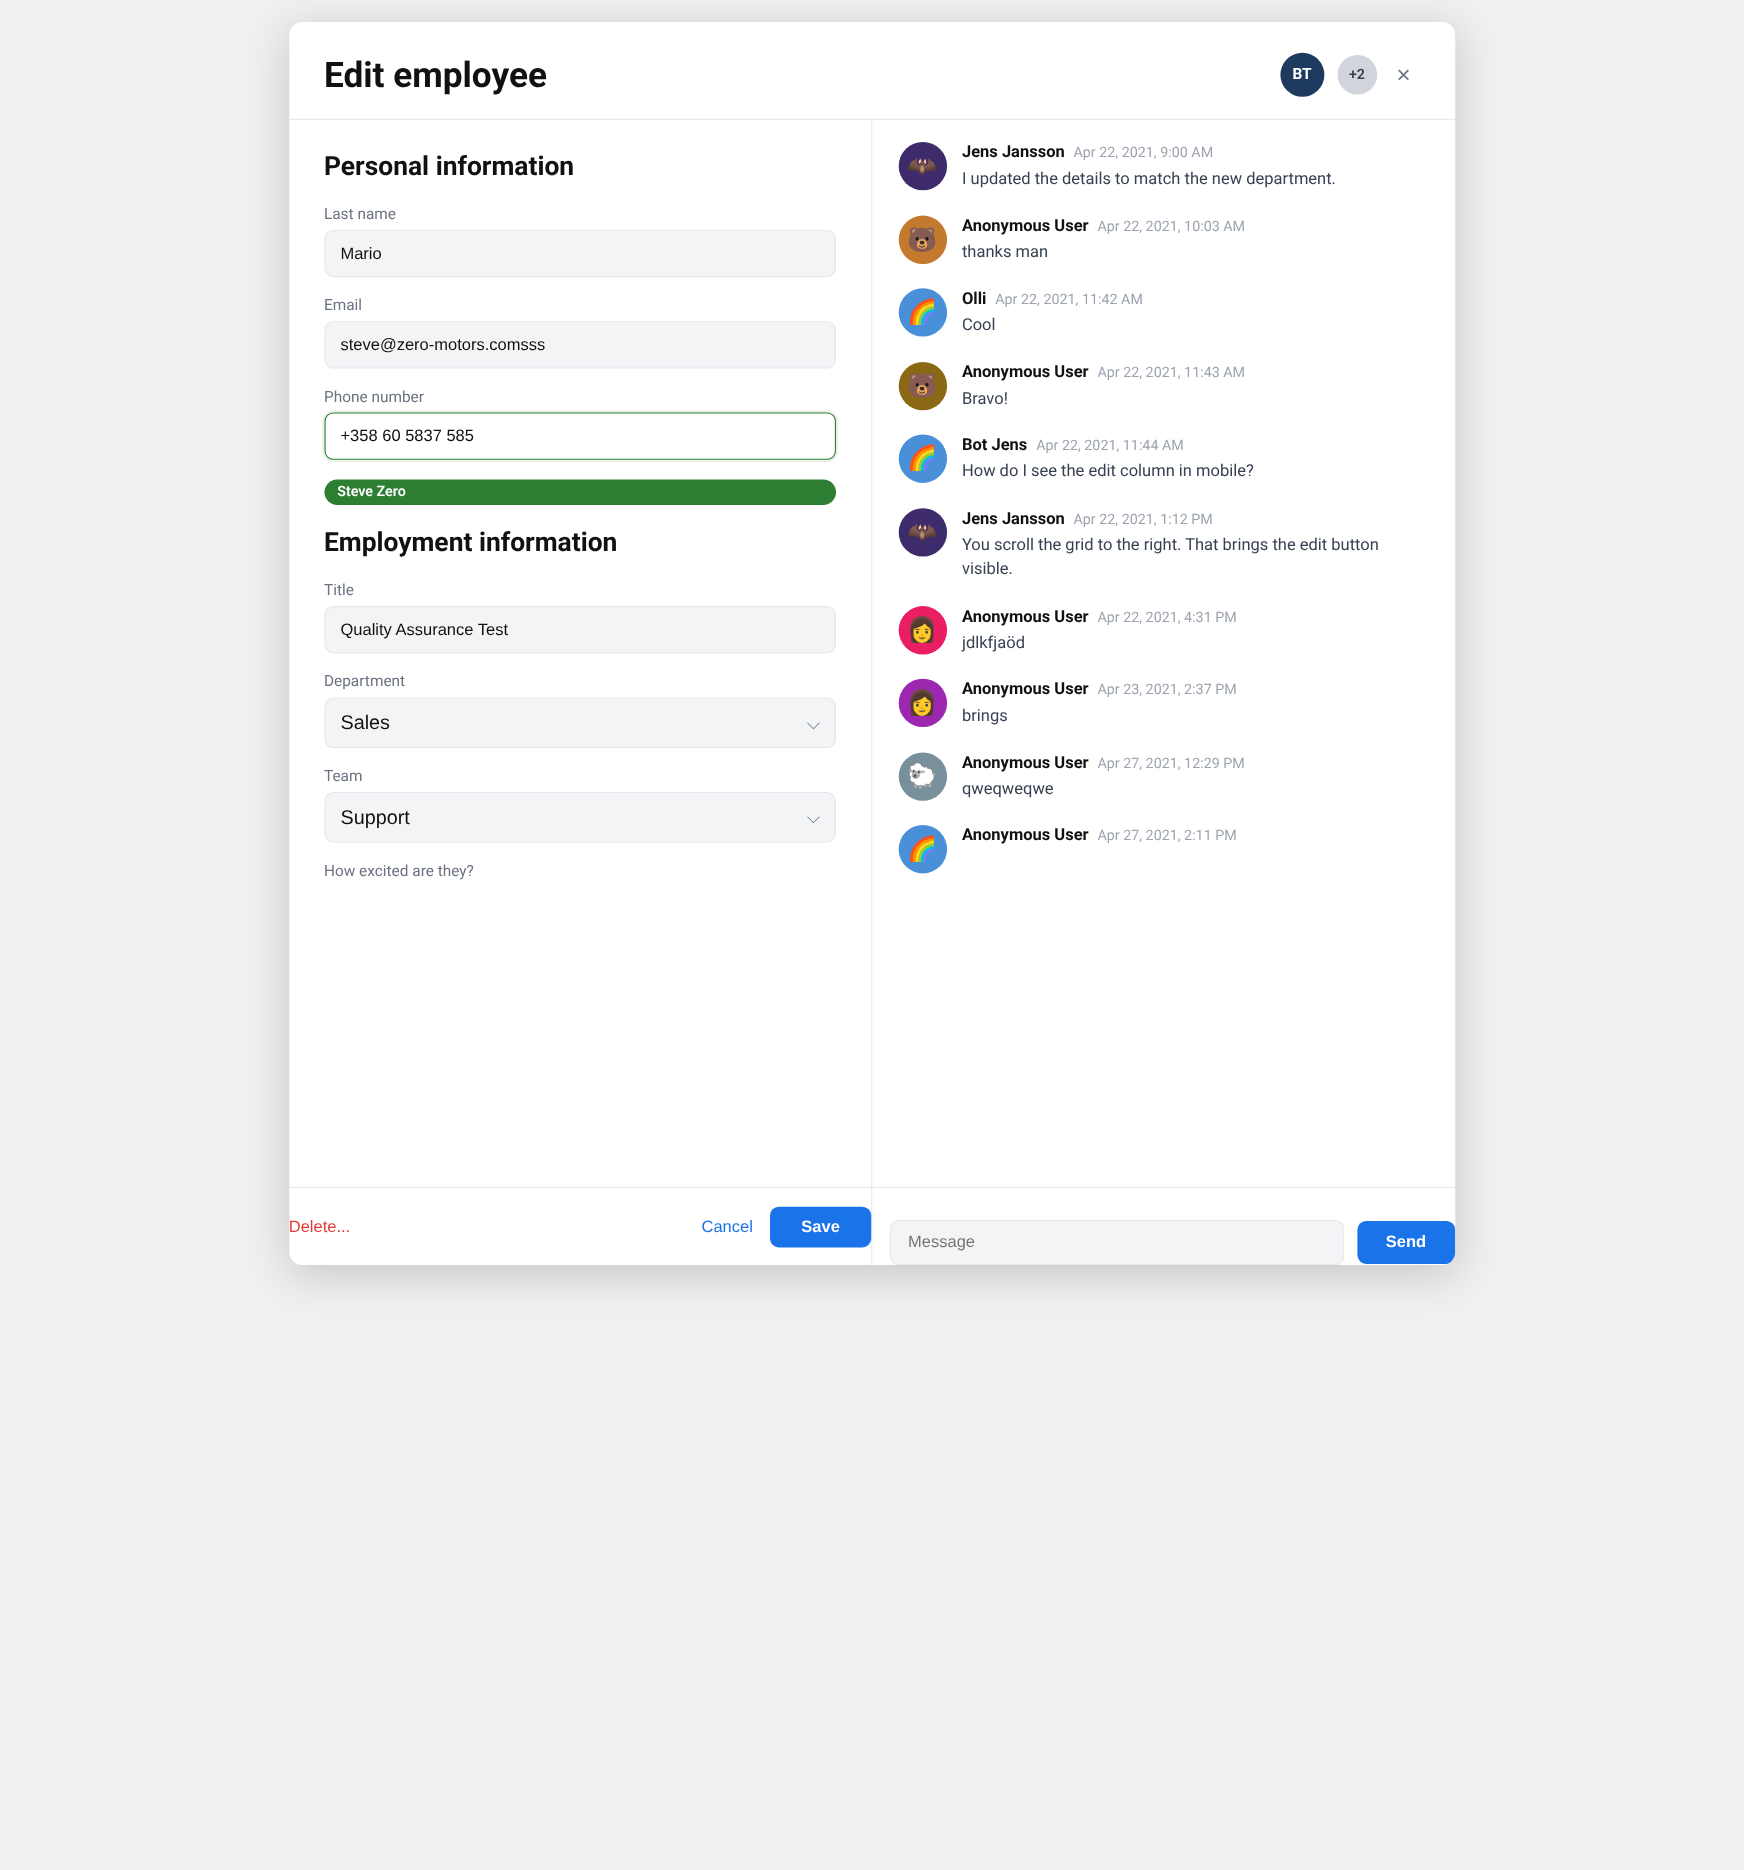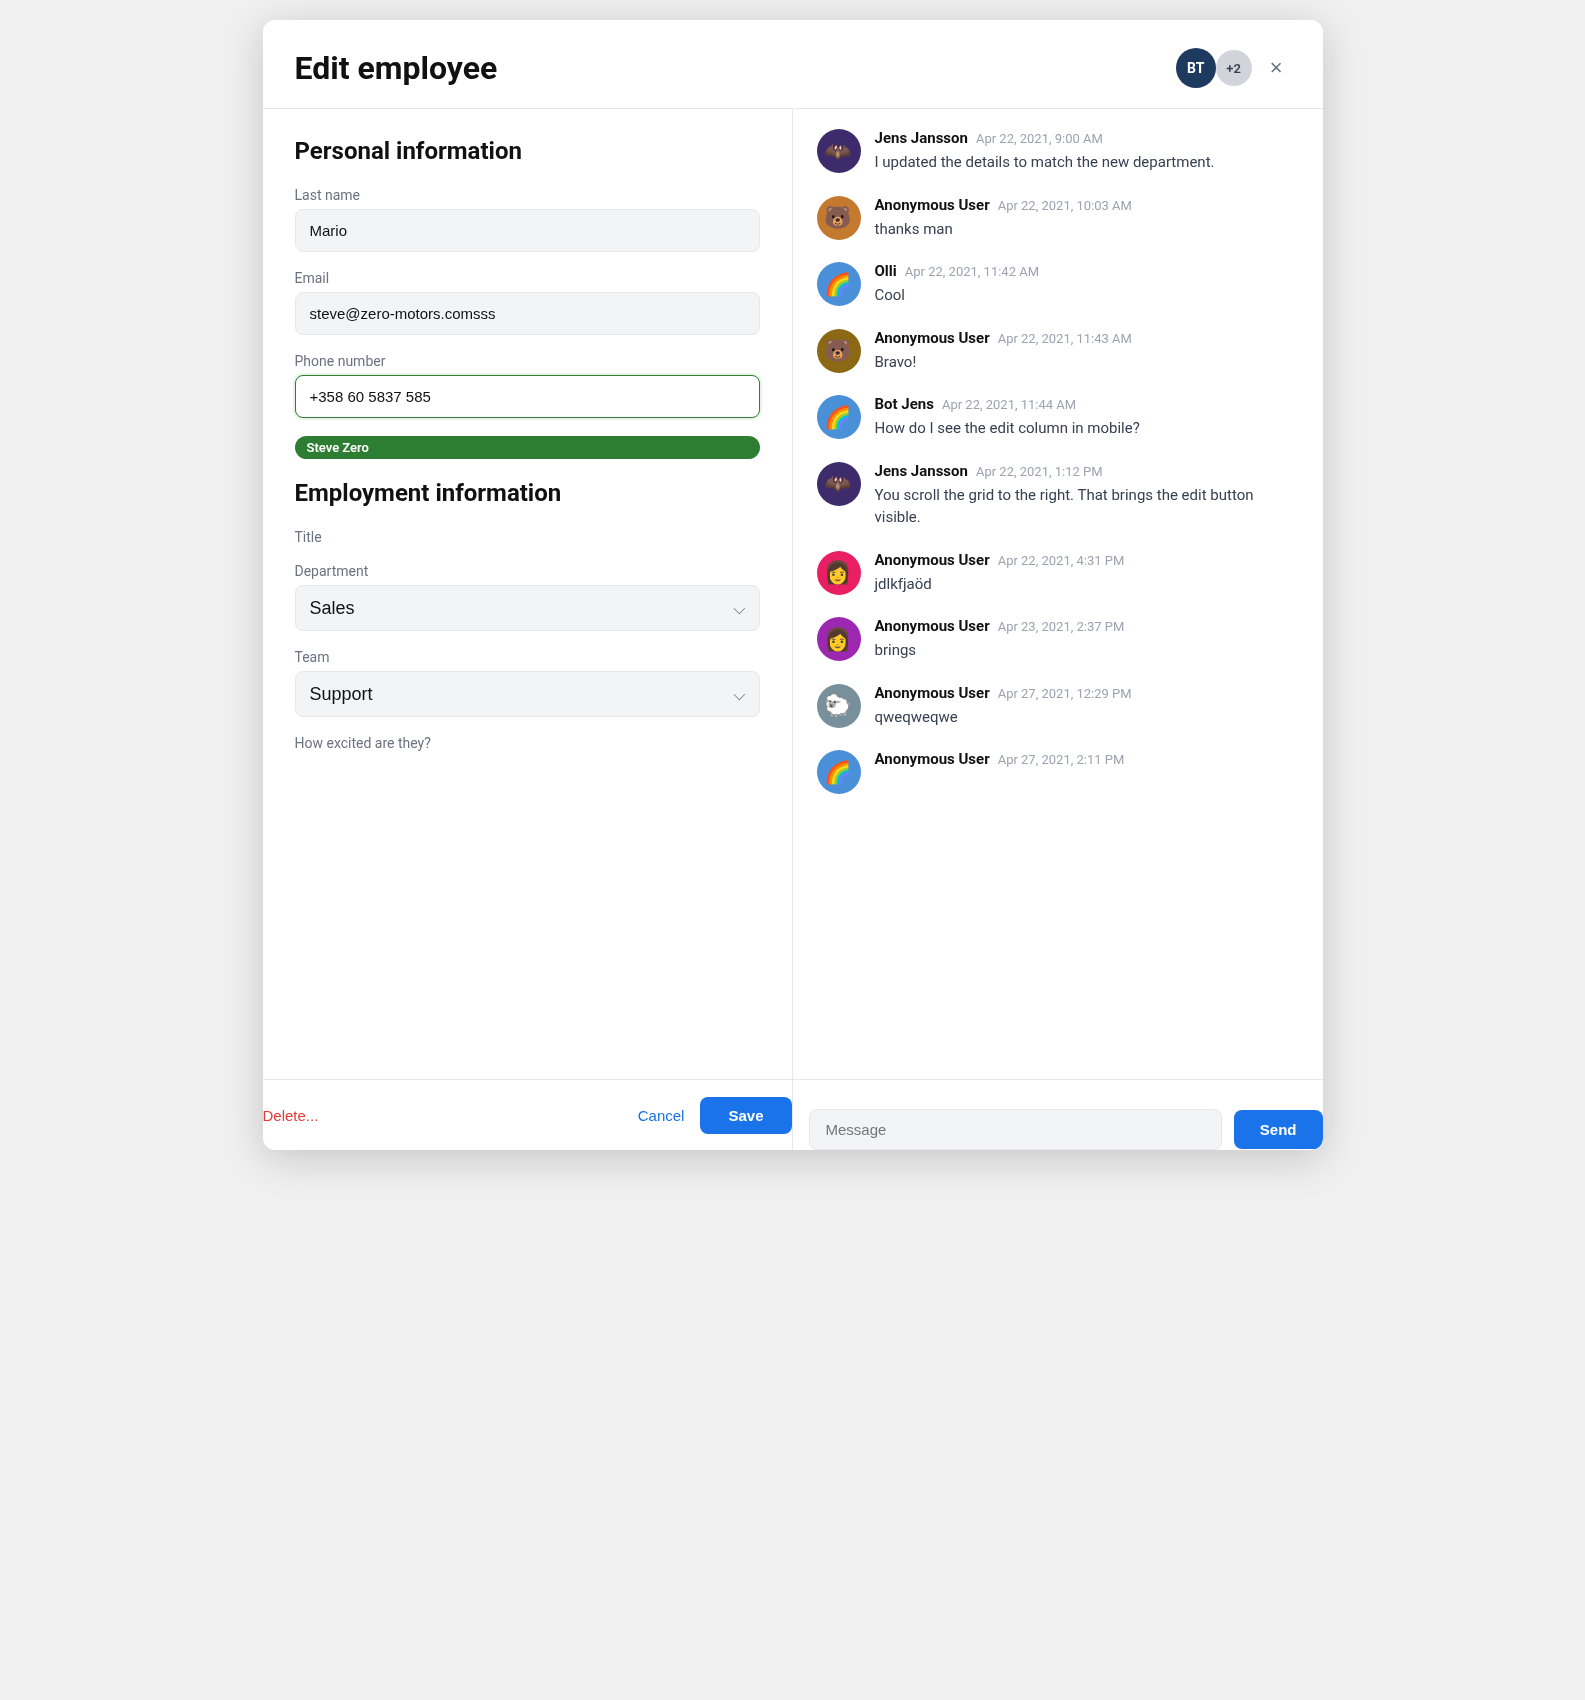--- a/index.html
+++ b/index.html
@@ -35,21 +35,21 @@
       color: #111;
     }
     .header-right {
       display: flex;
       align-items: center;
       gap: 10px;
     }
     .avatar-group {
       display: flex;
       align-items: center;
-      gap: 0;
+      gap: 12px;
     }
     .avatar-main {
       width: 40px;
       height: 40px;
       border-radius: 50%;
       background: #1e3a5f;
       color: #fff;
       font-size: 14px;
       font-weight: 700;
       display: flex;
@@ -315,20 +315,21 @@
         <input class="form-input focused" type="text" value="+358 60 5837 585" style="">
       </div>
 
       <div class="tag-badge">Steve Zero</div>
 
       <div class="employment-section">
         <h2 class="section-title">Employment information</h2>
 
         <div class="form-group">
           <label class="form-label">Title</label>
+          <input class="form-input" type="text" value="Quality Assurance Test" style="">
         </div>
 
         <div class="form-group">
           <label class="form-label">Department</label>
           <div class="form-select-wrapper">
             <select class="form-select">
               <option>Sales</option>
               <option>Marketing</option>
               <option>Engineering</option>
               <option>HR</option>

